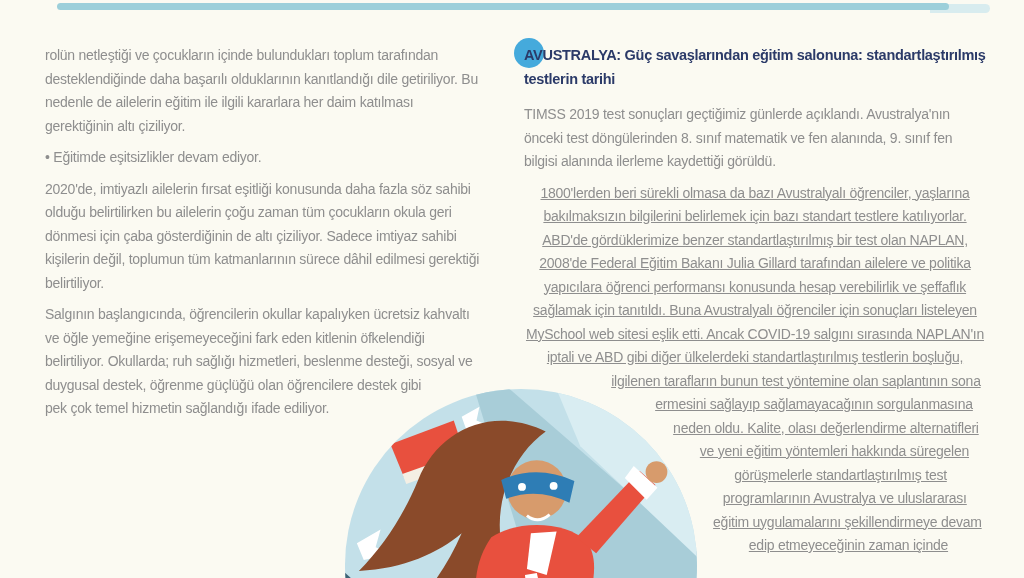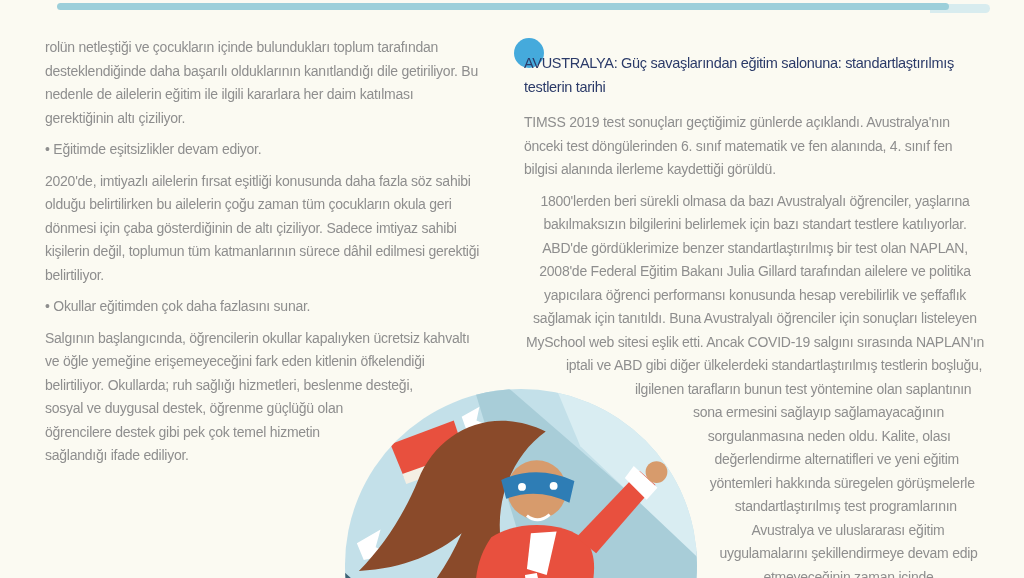--- a/index.html
+++ b/index.html
@@ -11,66 +11,65 @@
   .top-bar{
     position:absolute;left:57px;top:3px;width:892px;height:7px;
     border-radius:4px;
     background:linear-gradient(#bcdfe8, #8fc5d2);
   }
   .top-bar-tail{
     position:absolute;left:930px;top:4px;width:60px;height:9px;
     border-radius:0 10px 10px 0;background:#cfe8ee;opacity:.8;
   }
   .col{position:absolute;color:#8e8e8e;font-size:14px;line-height:23.5px;letter-spacing:-0.25px;}
-  .col p{margin:0 0 8px 0;}
+  .col p{margin:8px 0 8px 0;}
   .left-col{left:45px;top:36px;width:440px;height:542px;}
   .right-col{left:524px;top:40px;width:462px;height:538px;}
   .right-col .heading{
     position:relative;z-index:1;
-    color:#2b3a68;font-weight:normal;font-size:14.5px;line-height:23.5px;
-    letter-spacing:-0.3px;margin:12px 0 12px 0;
+    color:#2b3a68;font-weight:bold;font-size:14.5px;line-height:23.5px;
+    letter-spacing:-0.3px;margin:4px 0 12px 0;
   }
   .heading-dot{
     position:absolute;left:514px;top:38px;width:30px;height:30px;border-radius:50%;
     z-index:0;
   }
   .wrap-spacer-left{
     float:right;width:170px;height:552px;
     shape-outside:circle(187px at 206px 529px);
   }
   .wrap-spacer-right{
     float:left;width:200px;height:536px;
     shape-outside:circle(190px at -3px 523px);
   }
-  .para-centered{text-align:center;}
+  .para-centered{text-align:center;text-decoration:underline;}
   .illustration{position:absolute;left:343px;top:387px;width:356px;height:356px;}
 </style>
 </head>
 <body>
 
 <div class="page">
 
   <div class="top-bar-tail"></div>
   <div class="top-bar" style="background: rgb(156, 207, 218);"></div>
 
   <div class="heading-dot" style="background: rgb(69, 170, 220);"></div>
 
   <div class="col left-col">
     <div class="wrap-spacer-left"></div>
     <p>rolün netleştiği ve çocukların içinde bulundukları toplum tarafından desteklendiğinde daha başarılı olduklarının kanıtlandığı dile getiriliyor. Bu nedenle de ailelerin eğitim ile ilgili kararlara her daim katılması gerektiğinin altı çiziliyor.</p>
     <p>• Eğitimde eşitsizlikler devam ediyor.</p>
     <p>2020'de, imtiyazlı ailelerin fırsat eşitliği konusunda daha fazla söz sahibi olduğu belirtilirken bu ailelerin çoğu zaman tüm çocukların okula geri dönmesi için çaba gösterdiğinin de altı çiziliyor. Sadece imtiyaz sahibi kişilerin değil, toplumun tüm katmanlarının sürece dâhil edilmesi gerektiği belirtiliyor.</p>
-    <p>• Okullar eğitimden çok daha fazlasını sunar.</p>
     <p>Salgının başlangıcında, öğrencilerin okullar kapalıyken ücretsiz kahvaltı ve öğle yemeğine erişemeyeceğini fark eden kitlenin öfkelendiği belirtiliyor. Okullarda; ruh sağlığı hizmetleri, beslenme desteği, sosyal ve duygusal destek, öğrenme güçlüğü olan öğrencilere destek gibi pek çok temel hizmetin sağlandığı ifade ediliyor.</p>
   </div>
 
   <div class="col right-col">
     <div class="wrap-spacer-right"></div>
     <p class="heading">AVUSTRALYA: Güç savaşlarından eğitim salonuna: standartlaştırılmış testlerin tarihi</p>
-    <p>TIMSS 2019 test sonuçları geçtiğimiz günlerde açıklandı. Avustralya'nın önceki test döngülerinden 6. sınıf matematik ve fen alanında, 4. sınıf fen bilgisi alanında ilerleme kaydettiği görüldü.</p>
+    <p>TIMSS 2019 test sonuçları geçtiğimiz günlerde açıklandı. Avustralya'nın önceki test döngülerinden 8. sınıf matematik ve fen alanında, 9. sınıf fen bilgisi alanında ilerleme kaydettiği görüldü.</p>
     <p class="para-centered">1800'lerden beri sürekli olmasa da bazı Avustralyalı öğrenciler, yaşlarına bakılmaksızın bilgilerini belirlemek için bazı standart testlere katılıyorlar. ABD'de gördüklerimize benzer standartlaştırılmış bir test olan NAPLAN, 2008'de Federal Eğitim Bakanı Julia Gillard tarafından ailelere ve politika yapıcılara öğrenci performansı konusunda hesap verebilirlik ve şeffaflık sağlamak için tanıtıldı. Buna Avustralyalı öğrenciler için sonuçları listeleyen MySchool web sitesi eşlik etti. Ancak COVID-19 salgını sırasında NAPLAN'ın iptali ve ABD gibi diğer ülkelerdeki standartlaştırılmış testlerin boşluğu, ilgilenen tarafların bunun test yöntemine olan saplantının sona ermesini sağlayıp sağlamayacağının sorgulanmasına neden oldu. Kalite, olası değerlendirme alternatifleri ve yeni eğitim yöntemleri hakkında süregelen görüşmelerle standartlaştırılmış test programlarının Avustralya ve uluslararası eğitim uygulamalarını şekillendirmeye devam edip etmeyeceğinin zaman içinde</p>
   </div>
 
   <svg class="illustration" viewBox="0 0 360 360" xmlns="http://www.w3.org/2000/svg">
     <defs>
       <clipPath id="circ">
           <circle cx="180" cy="180" r="178"></circle>
         </clipPath>
     </defs>
     <circle cx="180" cy="180" r="178" fill="#c3e0e9"></circle>

